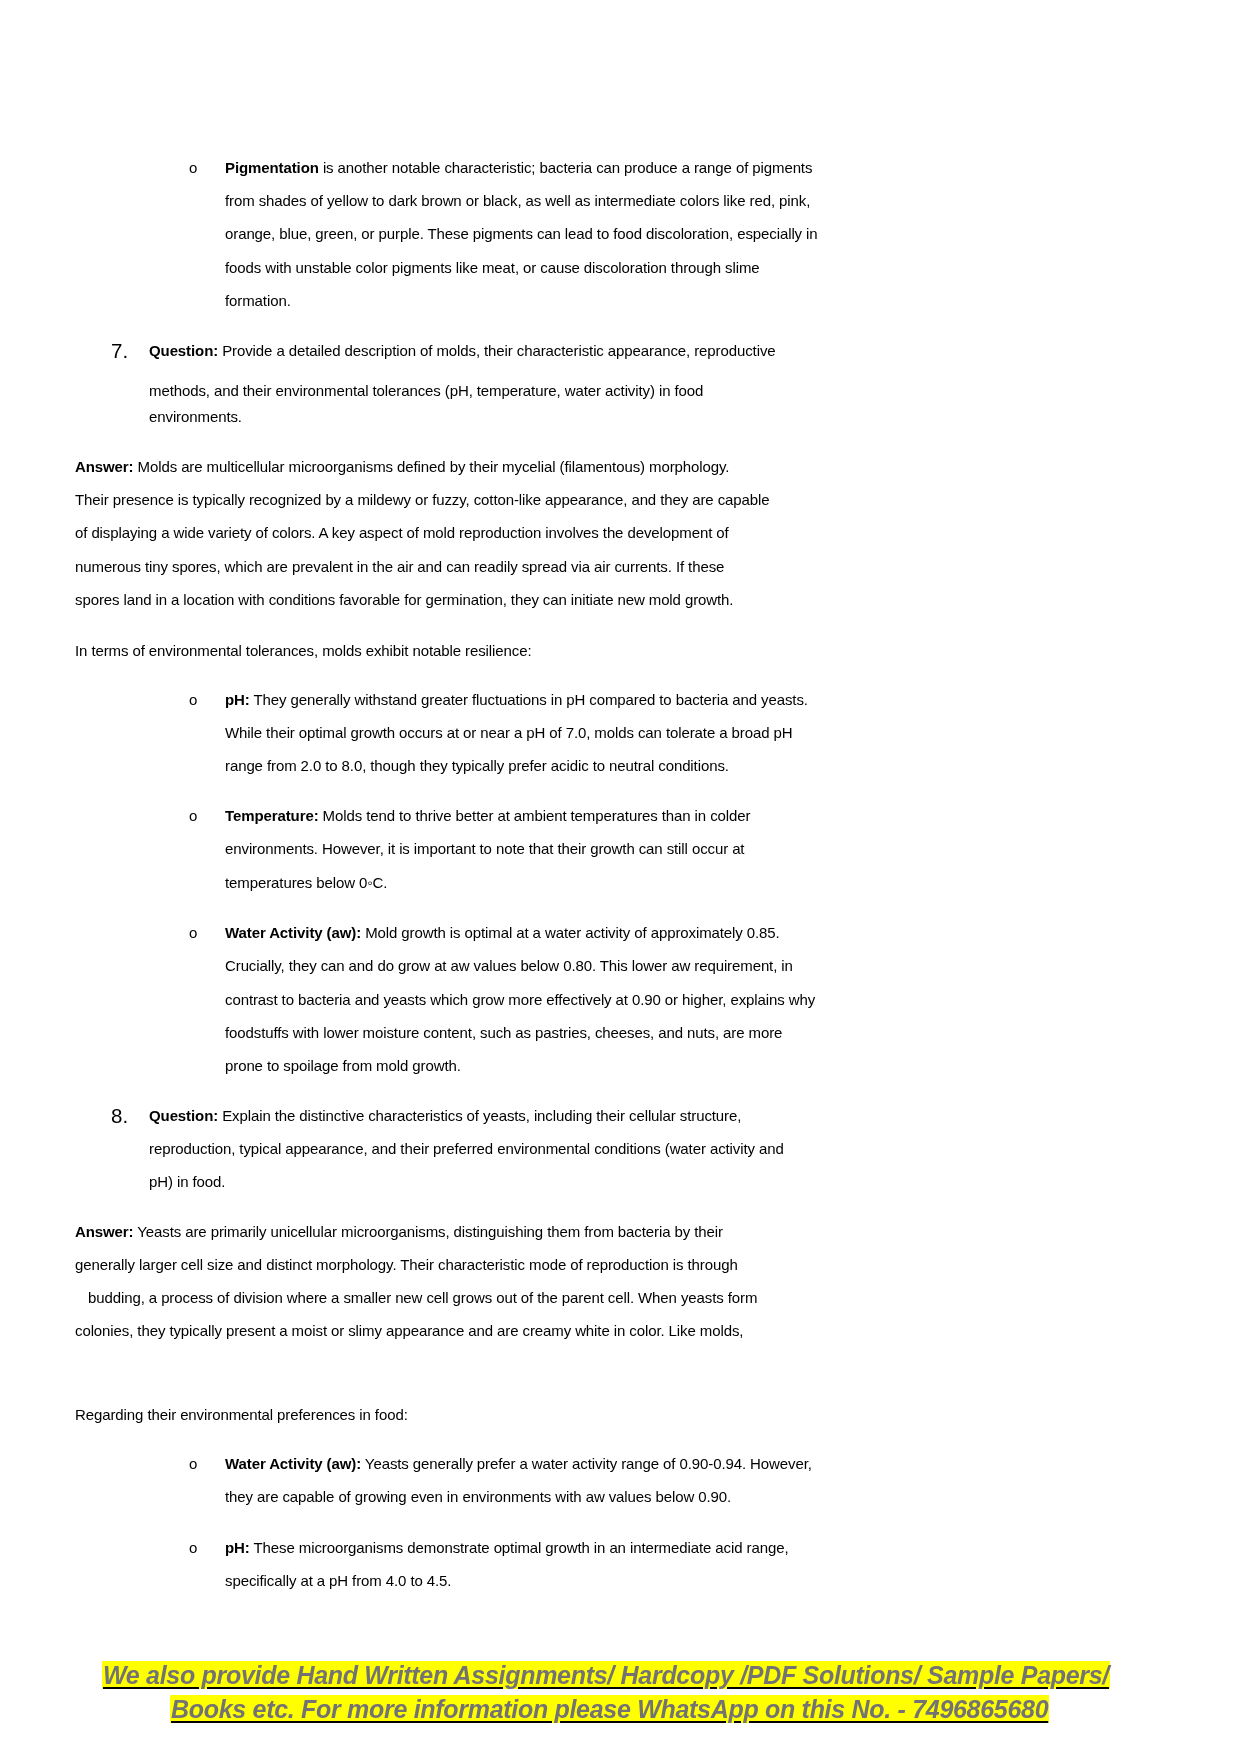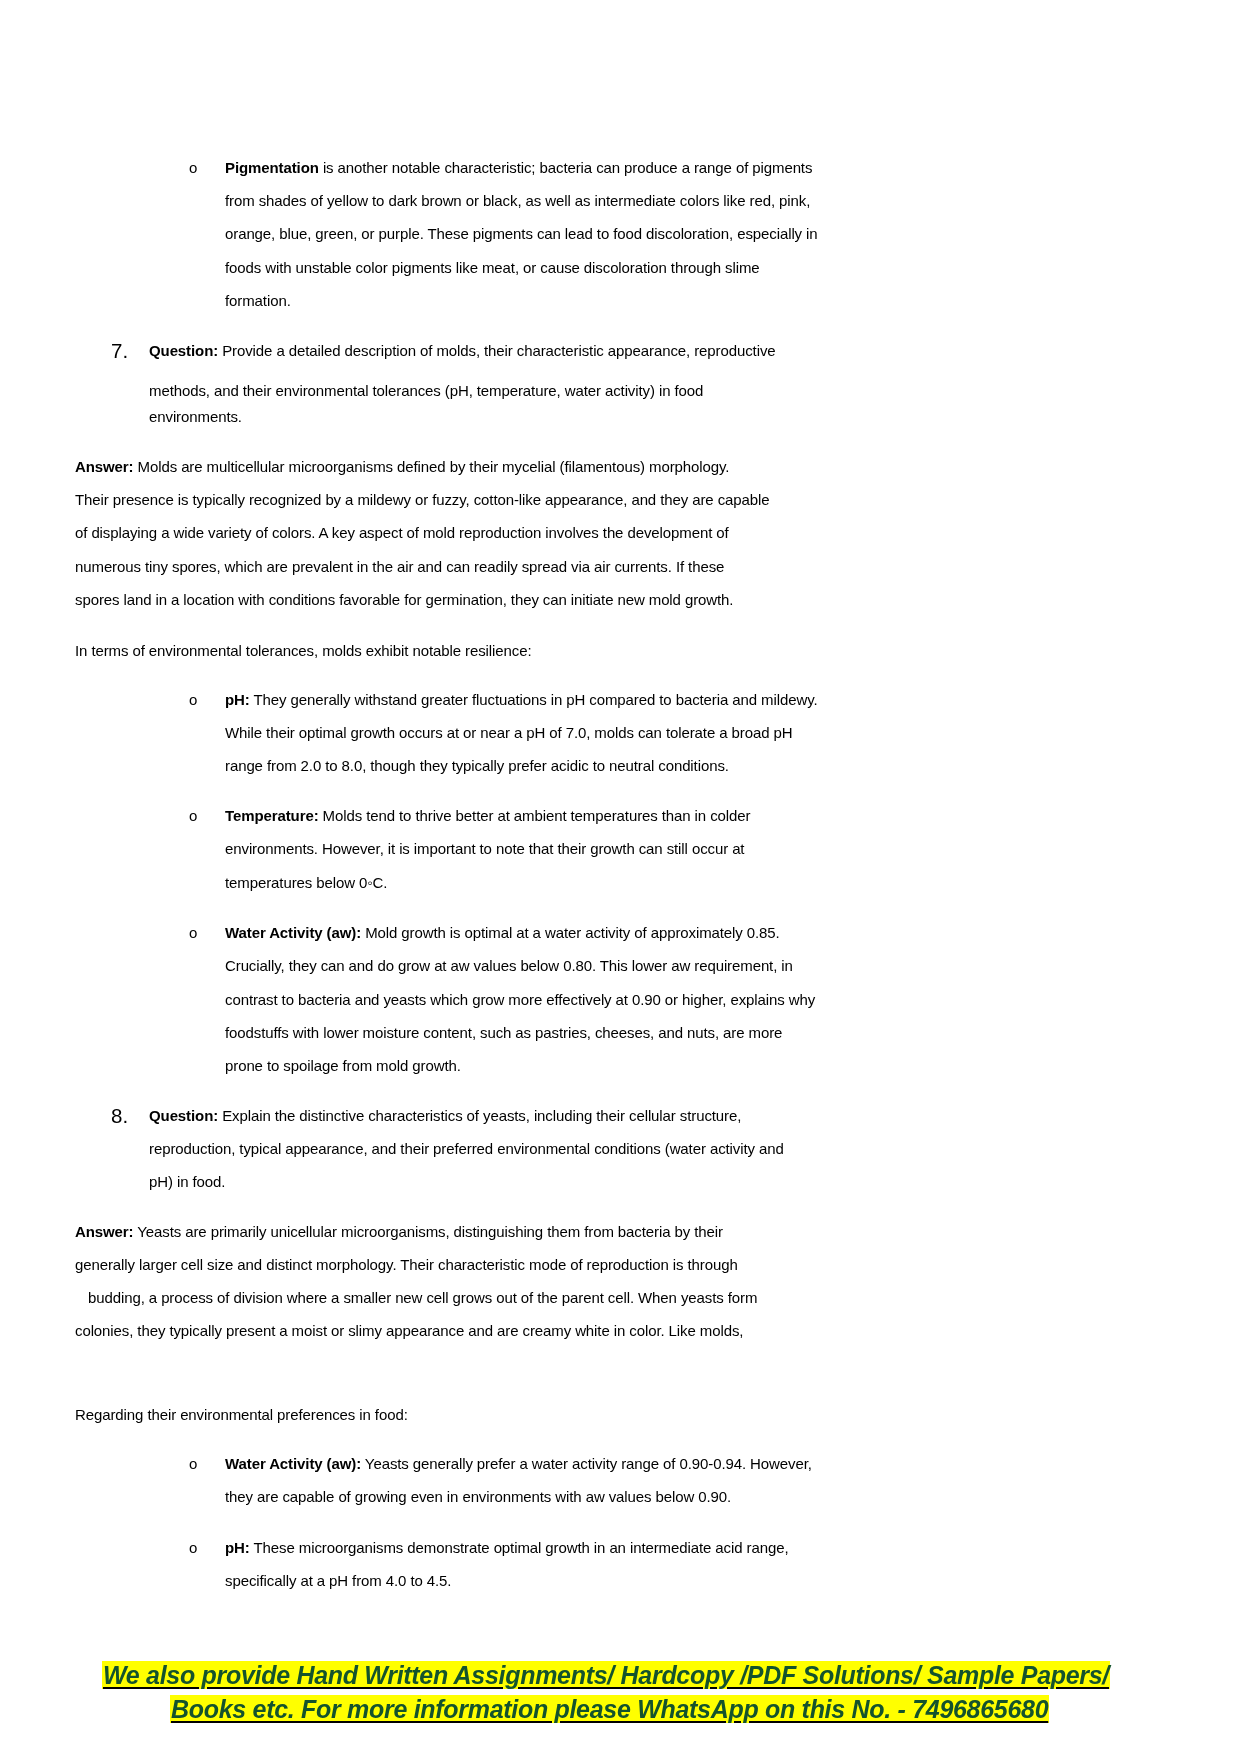--- a/index.html
+++ b/index.html
@@ -6,21 +6,21 @@
   body { width: 1241px; height: 1755px; position: relative; overflow: hidden;
          font-family: "Liberation Sans", "DejaVu Sans", sans-serif; color: #000; }
   .page { position: absolute; left: 0; top: 0; width: 1241px; height: 1755px; background: #fff; }
   .line { position: absolute; white-space: nowrap; font-size: 15px; line-height: 33px; height: 33px; letter-spacing: -0.1px; }
   b { font-weight: bold; }
   .bullet { position: absolute; font-size: 15px; line-height: 33px; height: 33px; }
   .num { position: absolute; font-size: 20.5px; line-height: 33px; height: 33px; }
   .footer-line { position: absolute; white-space: nowrap; font-size: 25px; line-height: 33px; height: 33px;
                  font-weight: bold; font-style: italic; text-decoration: underline; text-decoration-thickness: 2px;
                  text-underline-offset: 3px; letter-spacing: -0.3px; }
-  .footer-line span { background: #ffff00; color: #14532d; padding: 0 1px; }
+  .footer-line span { background: #ffff00; color: #737373; padding: 0 1px; }
 </style>
 </head>
 <body>
 
 <div class="page">
 
   <div class="bullet" style="left:189px;top:151px;">o</div>
   <div class="line" style="left:225px;top:151px;"><b>Pigmentation</b><span> is another notable characteristic; bacteria can produce a range of pigments</span></div>
   <div class="line" style="left:225px;top:184px;">from shades of yellow to dark brown or black, as well as intermediate colors like red, pink,</div>
   <div class="line" style="left:225px;top:217px;">orange, blue, green, or purple. These pigments can lead to food discoloration, especially in</div>
@@ -34,21 +34,21 @@
 
   <div class="line" style="left:75px;top:450px;"><b>Answer:</b><span> Molds are multicellular microorganisms defined by their mycelial (filamentous) morphology.</span></div>
   <div class="line" style="left:75px;top:483px;">Their presence is typically recognized by a mildewy or fuzzy, cotton-like appearance, and they are capable</div>
   <div class="line" style="left:75px;top:516px;">of displaying a wide variety of colors. A key aspect of mold reproduction involves the development of</div>
   <div class="line" style="left:75px;top:550px;">numerous tiny spores, which are prevalent in the air and can readily spread via air currents. If these</div>
   <div class="line" style="left:75px;top:583px;">spores land in a location with conditions favorable for germination, they can initiate new mold growth.</div>
 
   <div class="line" style="left:75px;top:634px;">In terms of environmental tolerances, molds exhibit notable resilience:</div>
 
   <div class="bullet" style="left:189px;top:683px;">o</div>
-  <div class="line" style="left:225px;top:683px;"><b>pH:</b><span> They generally withstand greater fluctuations in pH compared to bacteria and mildewy.</span></div>
+  <div class="line" style="left:225px;top:683px;"><b>pH:</b><span> They generally withstand greater fluctuations in pH compared to bacteria and yeasts.</span></div>
   <div class="line" style="left:225px;top:716px;">While their optimal growth occurs at or near a pH of 7.0, molds can tolerate a broad pH</div>
   <div class="line" style="left:225px;top:749px;">range from 2.0 to 8.0, though they typically prefer acidic to neutral conditions.</div>
 
   <div class="bullet" style="left:189px;top:799px;">o</div>
   <div class="line" style="left:225px;top:799px;"><b>Temperature:</b><span> Molds tend to thrive better at ambient temperatures than in colder</span></div>
   <div class="line" style="left:225px;top:832px;">environments. However, it is important to note that their growth can still occur at</div>
   <div class="line" style="left:225px;top:866px;">temperatures below 0◦C.</div>
 
   <div class="bullet" style="left:189px;top:916px;">o</div>
   <div class="line" style="left:225px;top:916px;"><b>Water Activity (aw):</b><span> Mold growth is optimal at a water activity of approximately 0.85.</span></div>

